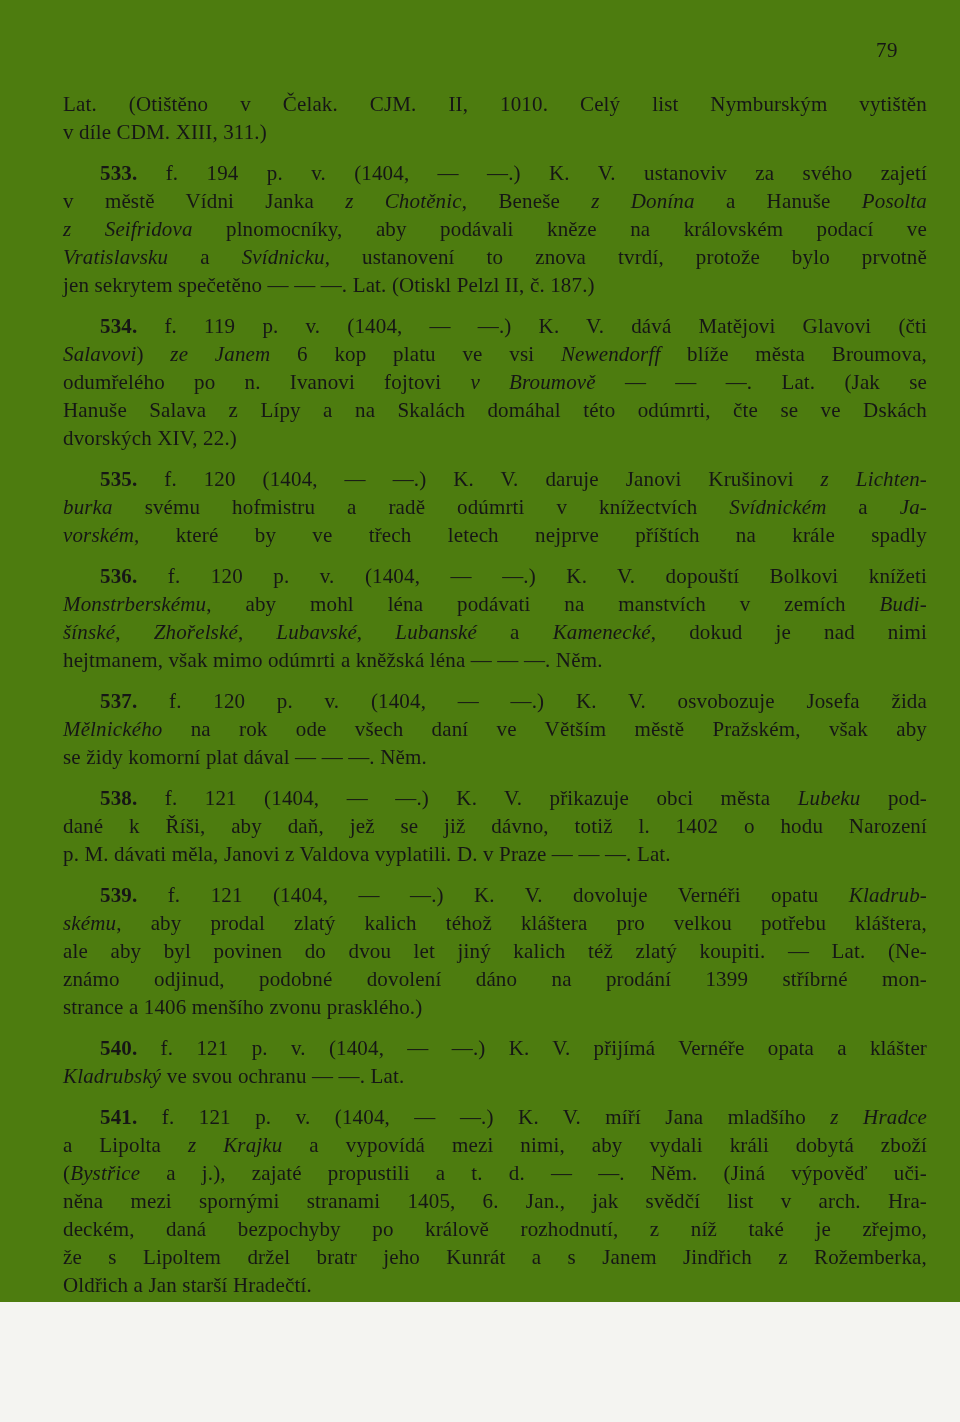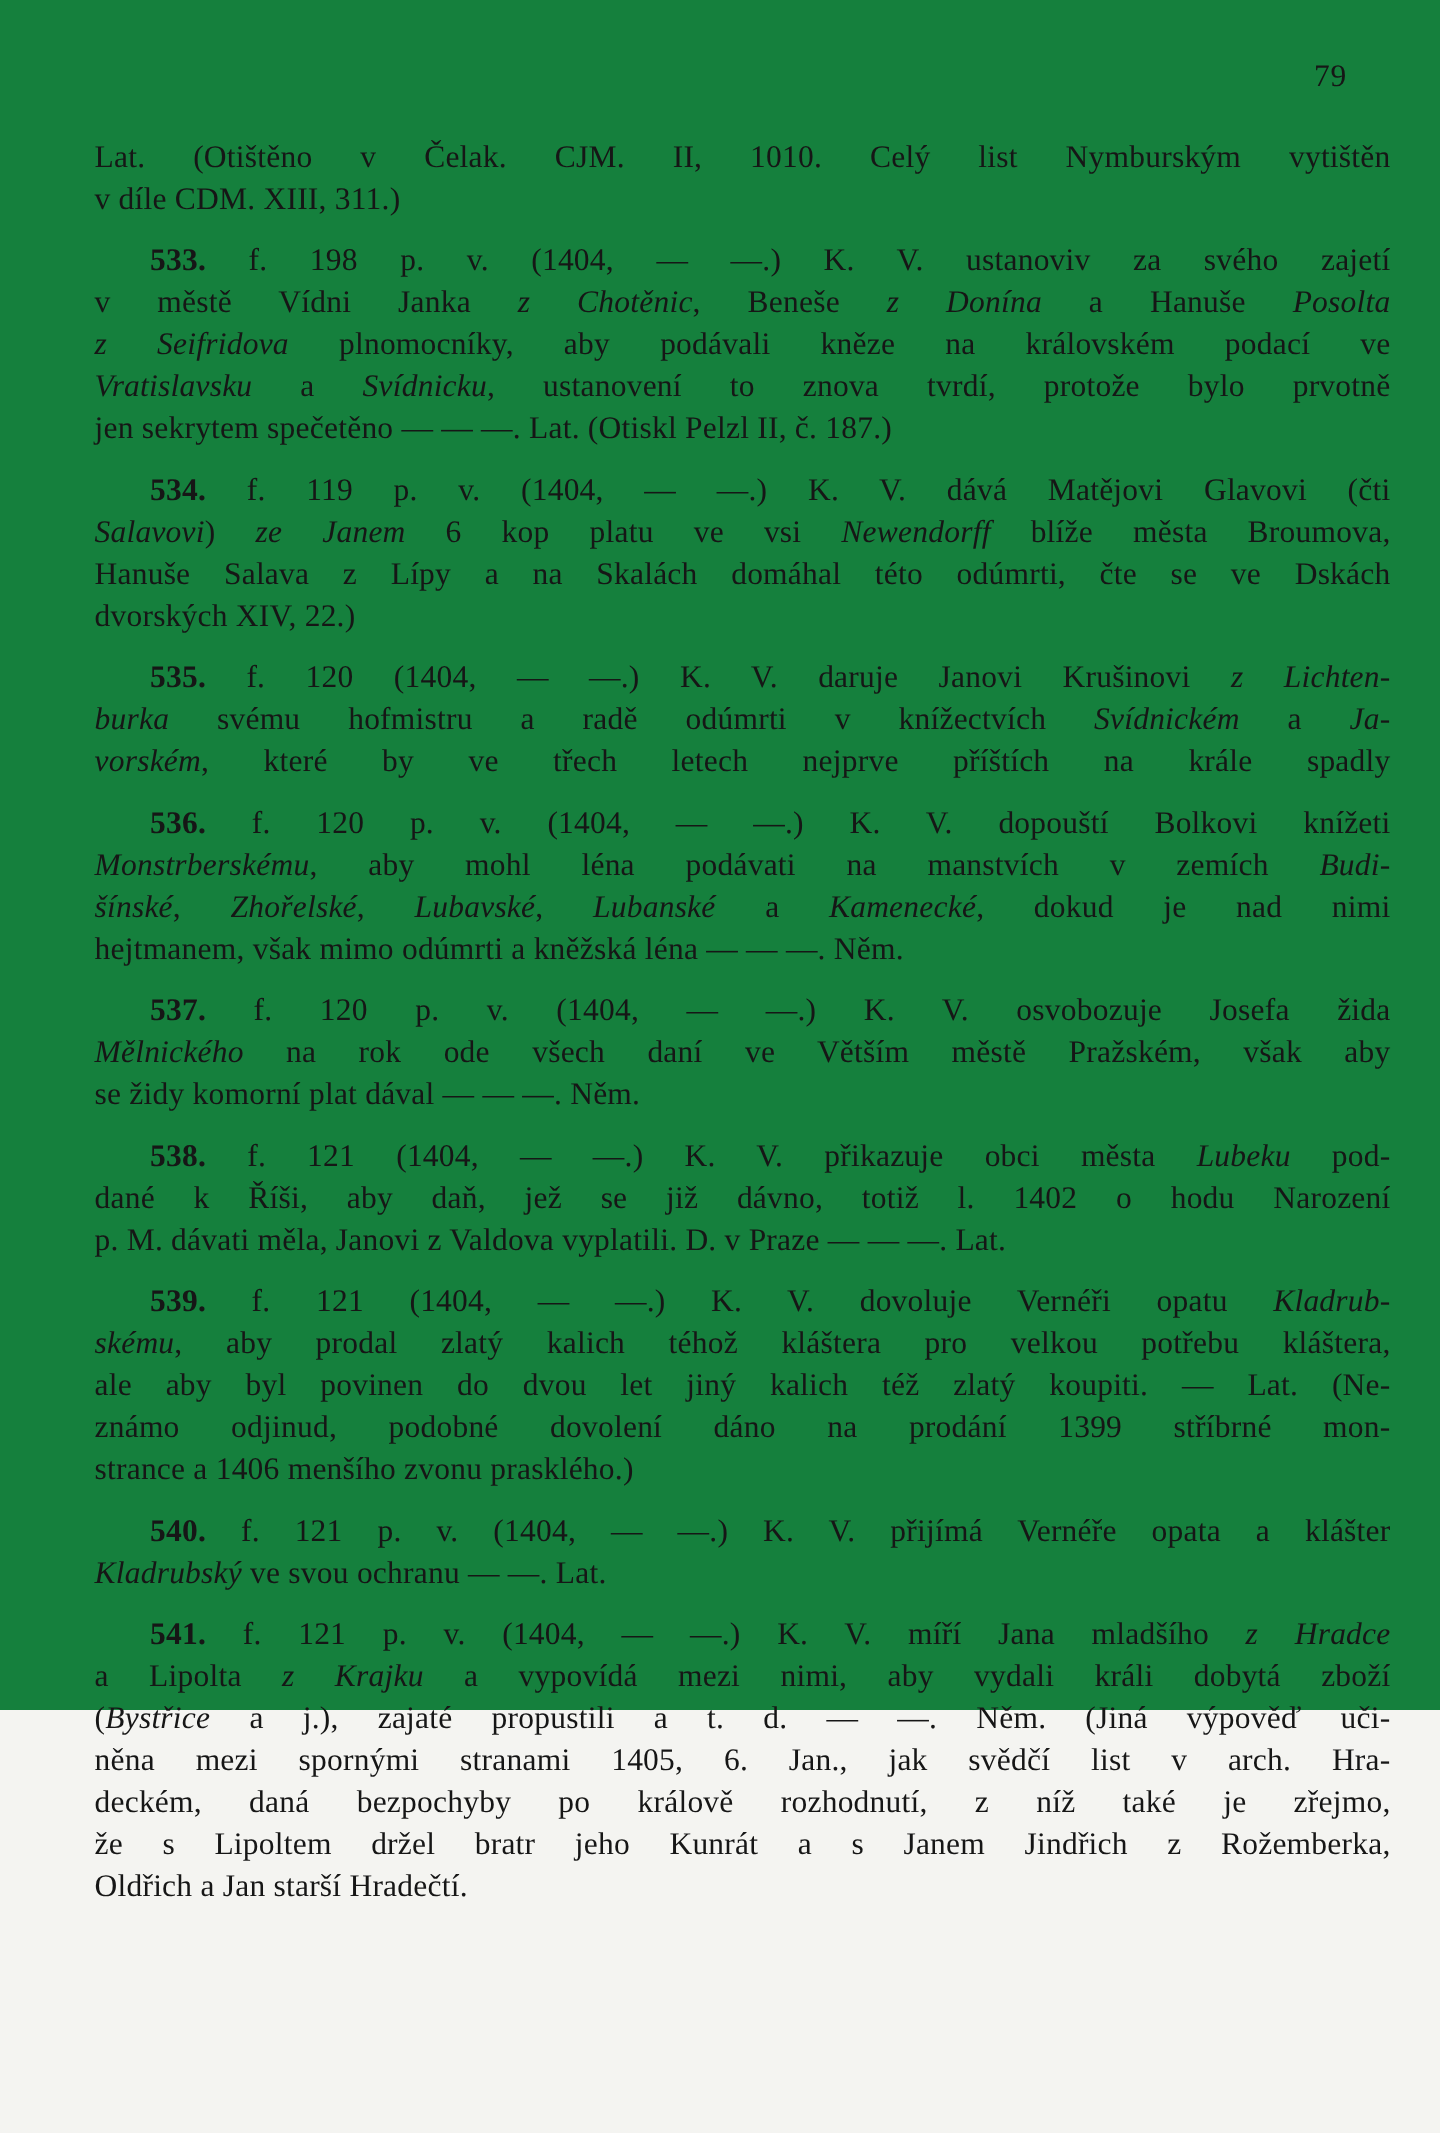--- a/index.html
+++ b/index.html
@@ -6,22 +6,22 @@
     margin: 0;
     padding: 0;
     width: 960px;
     height: 1422px;
     overflow: hidden;
     background: #f4f4f1;
   }
   .page {
     position: relative;
     width: 960px;
-    height: 1140px;
-    background: #15803d;
+    height: 1302px;
+    background: #4d7c0f;
     color: #161616;
     font-family: "Liberation Serif", "DejaVu Serif", serif;
   }
   .page-number {
     position: absolute;
     top: 38px;
     right: 62px;
     font-size: 21px;
     letter-spacing: 0.5px;
   }
@@ -55,29 +55,30 @@
 <body>
 
 <div class="page">
   <div class="page-number">79</div>
   <div class="text-block">
       <div class="paragraph">
         <div class="line"><span>Lat. (Otištěno v Čelak. CJM. II, 1010. Celý list Nymburským vytištěn</span></div>
         <div class="line last"><span>v díle CDM. XIII, 311.)</span></div>
       </div>
       <div class="paragraph indent">
-        <div class="line"><span class="bold">533.</span><span> f. 198 p. v. (1404, — —.) K. V. ustanoviv za svého zajetí</span></div>
+        <div class="line"><span class="bold">533.</span><span> f. 194 p. v. (1404, — —.) K. V. ustanoviv za svého zajetí</span></div>
         <div class="line"><span>v městě Vídni Janka </span><span class="italic">z Chotěnic</span><span>, Beneše </span><span class="italic">z Donína</span><span> a Hanuše </span><span class="italic">Posolta</span></div>
         <div class="line"><span class="italic">z Seifridova</span><span> plnomocníky, aby podávali kněze na královském podací ve</span></div>
         <div class="line"><span class="italic">Vratislavsku</span><span> a </span><span class="italic">Svídnicku</span><span>, ustanovení to znova tvrdí, protože bylo prvotně</span></div>
         <div class="line last"><span>jen sekrytem spečetěno — — —. Lat. (Otiskl Pelzl II, č. 187.)</span></div>
       </div>
       <div class="paragraph indent">
         <div class="line"><span class="bold">534.</span><span> f. 119 p. v. (1404, — —.) K. V. dává Matějovi Glavovi (čti</span></div>
         <div class="line"><span class="italic">Salavovi</span><span>) </span><span class="italic">ze Janem</span><span> 6 kop platu ve vsi </span><span class="italic">Newendorff</span><span> blíže města Broumova,</span></div>
+        <div class="line"><span>odumřelého po n. Ivanovi fojtovi </span><span class="italic">v Broumově</span><span> — — —. Lat. (Jak se</span></div>
         <div class="line"><span>Hanuše Salava z Lípy a na Skalách domáhal této odúmrti, čte se ve Dskách</span></div>
         <div class="line last"><span>dvorských XIV, 22.)</span></div>
       </div>
       <div class="paragraph indent">
         <div class="line"><span class="bold">535.</span><span> f. 120 (1404, — —.) K. V. daruje Janovi Krušinovi </span><span class="italic">z Lichten-</span></div>
         <div class="line"><span class="italic">burka</span><span> svému hofmistru a radě odúmrti v knížectvích </span><span class="italic">Svídnickém</span><span> a </span><span class="italic">Ja-</span></div>
         <div class="line"><span class="italic">vorském</span><span>, které by ve třech letech nejprve příštích na krále spadly</span></div>
       </div>
       <div class="paragraph indent">
         <div class="line"><span class="bold">536.</span><span> f. 120 p. v. (1404, — —.) K. V. dopouští Bolkovi knížeti</span></div>

